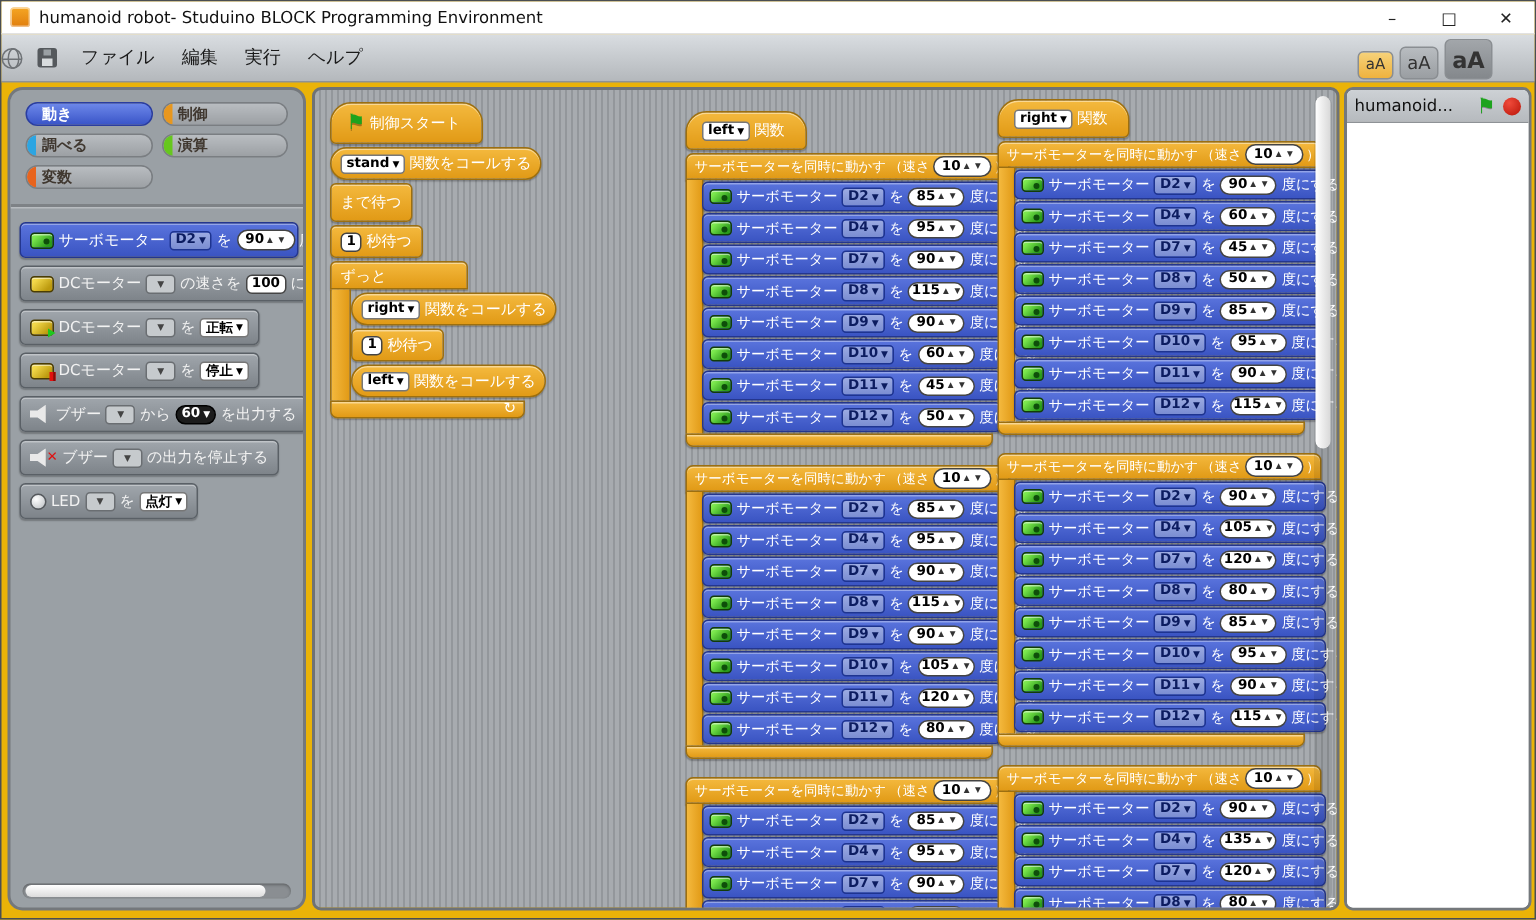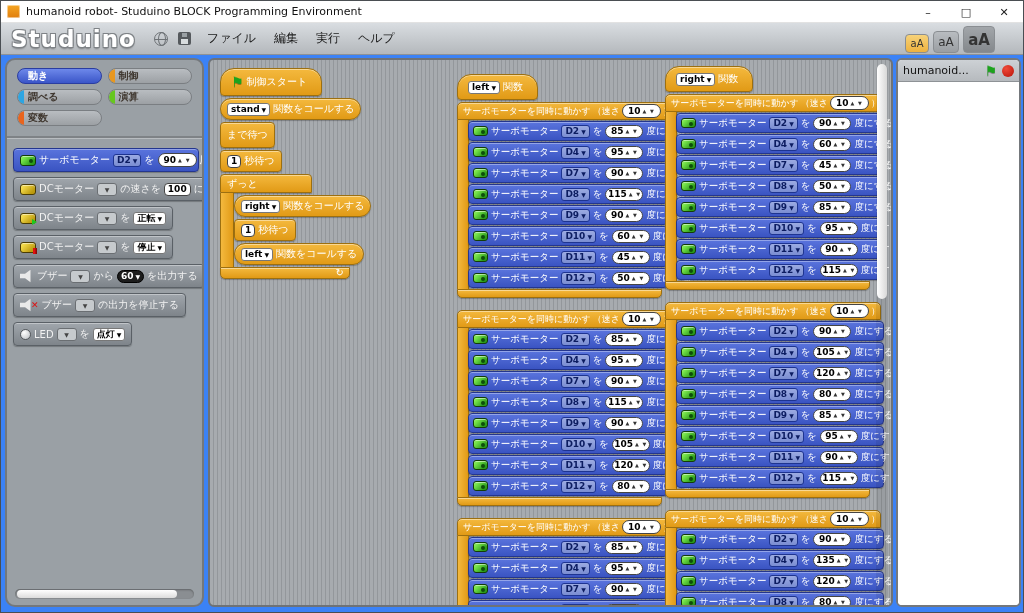--- a/index.html
+++ b/index.html
@@ -1,17 +1,17 @@
 <!DOCTYPE html>
 <html><head>
 <meta charset="utf-8">
 <style>
   * { margin:0; padding:0; box-sizing:border-box; font-family:"DejaVu Sans","Liberation Sans",sans-serif; }
   html,body { width:1024px; height:613px; overflow:hidden; background:#6a6e72; }
-  #window { position:relative; width:1024px; height:613px; background:#3b82f6; border:1px solid #4a4e52; }
+  #window { position:relative; width:1024px; height:613px; background:#eab308; border:1px solid #4a4e52; }
 
   
   .titlebar { position:absolute; left:0; top:0; width:100%; height:22px; background:#ffffff; display:flex; align-items:center; padding-left:6px; border-bottom:1px solid #e2e2e2; }
   .appicon { width:13px; height:13px; background:linear-gradient(#f5a623,#e07e0e); border-radius:2px; margin-right:6px; box-shadow:inset 0 0 0 1px rgba(255,255,255,.5); }
   .apptitle { font-size:11px; color:#111; }
   .wincontrols { position:absolute; right:0; top:0; height:22px; display:flex; }
   .wbtn { width:38px; height:22px; display:flex; align-items:center; justify-content:center; font-size:11px; color:#222; cursor:pointer; }
 
   
   .toolbar { position:absolute; left:0; top:22px; width:100%; height:32px; background:linear-gradient(#d9dde1,#b4b8bc); display:flex; align-items:center; border-bottom:1px solid #8e9296; }
@@ -133,21 +133,20 @@
     <span class="appicon"></span>
     <span class="apptitle">humanoid robot- Studuino BLOCK Programming Environment</span>
     <div class="wincontrols">
       <span class="wbtn">–</span>
       <span class="wbtn">□</span>
       <span class="wbtn">✕</span>
     </div>
   </div>
 
   <div class="toolbar">
-    <span class="logo">Studuino</span>
     <span class="globe"></span>
     <span class="floppy"></span>
     <div class="menus">
 
     <span class="menu-item">ファイル</span>
         <span class="menu-item">編集</span>
         <span class="menu-item">実行</span>
         <span class="menu-item">ヘルプ</span>
       </div>
     <div class="fontbtns">

